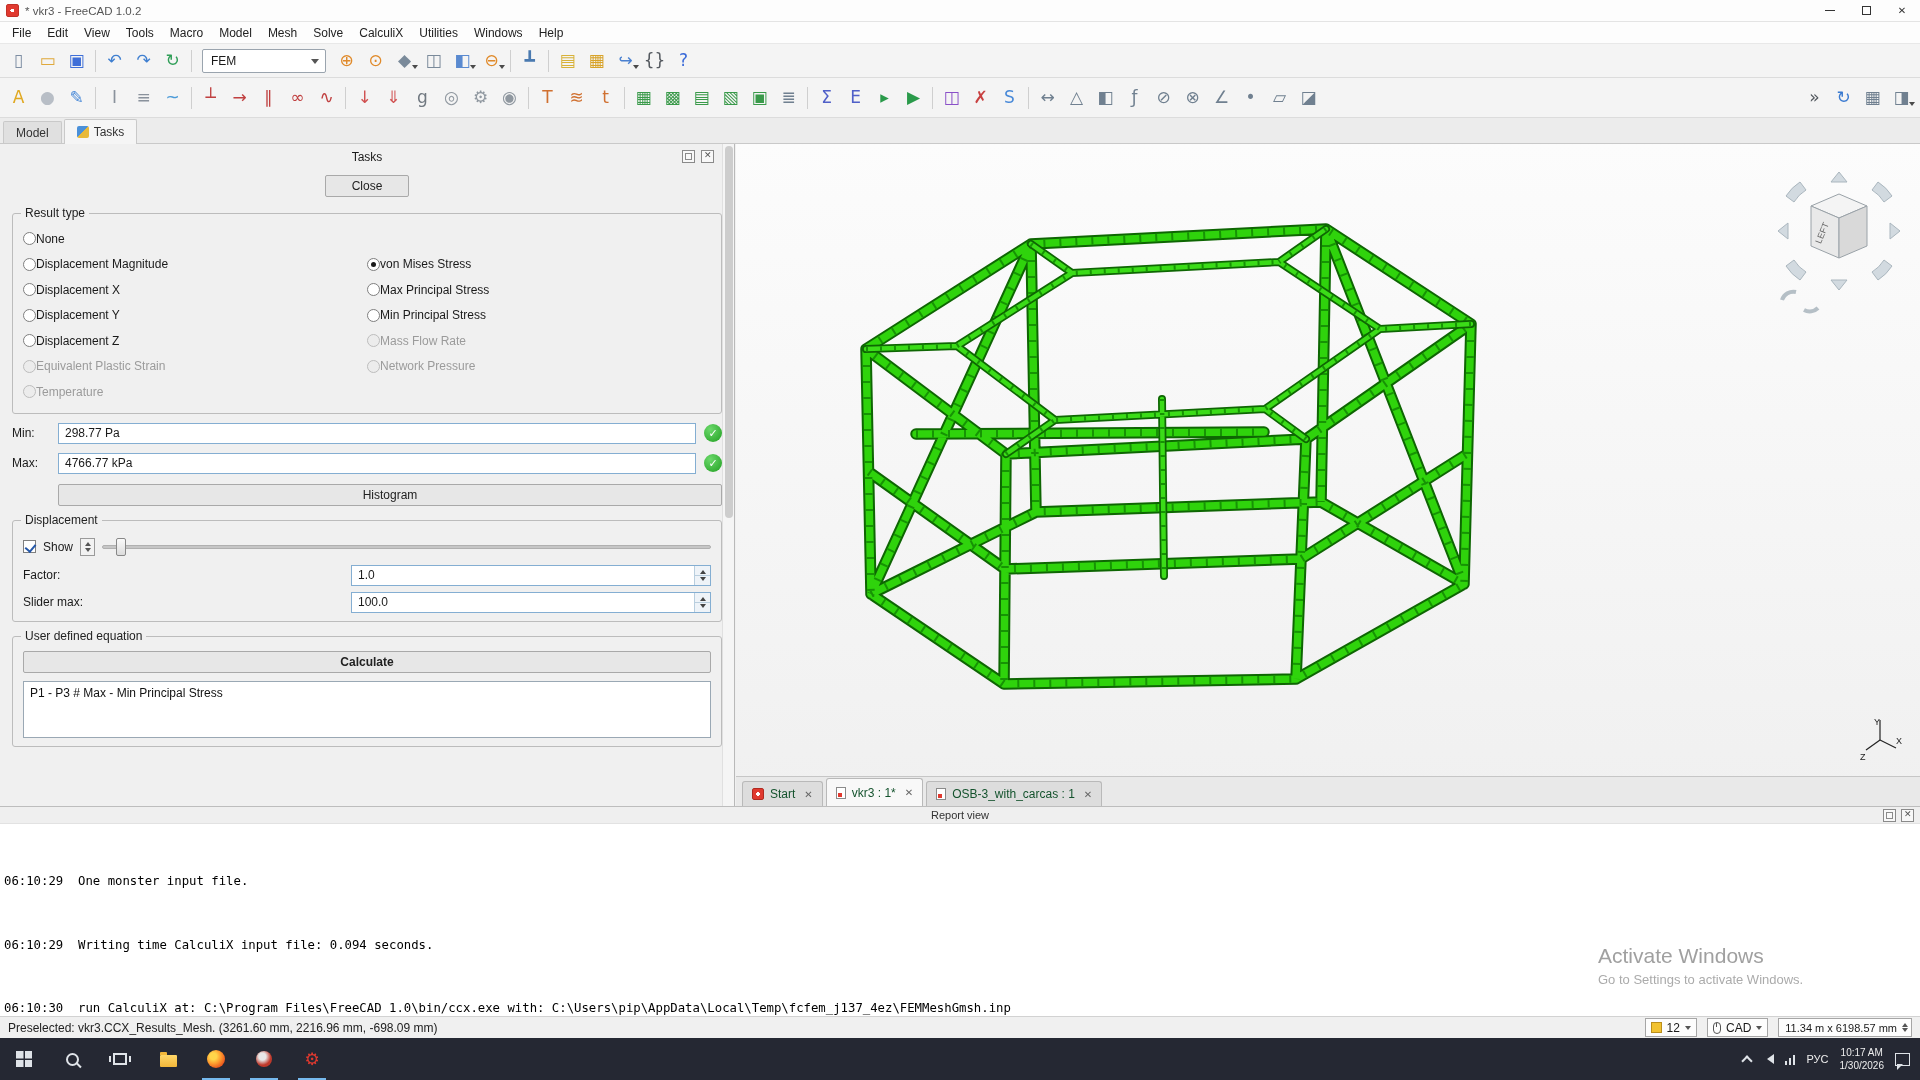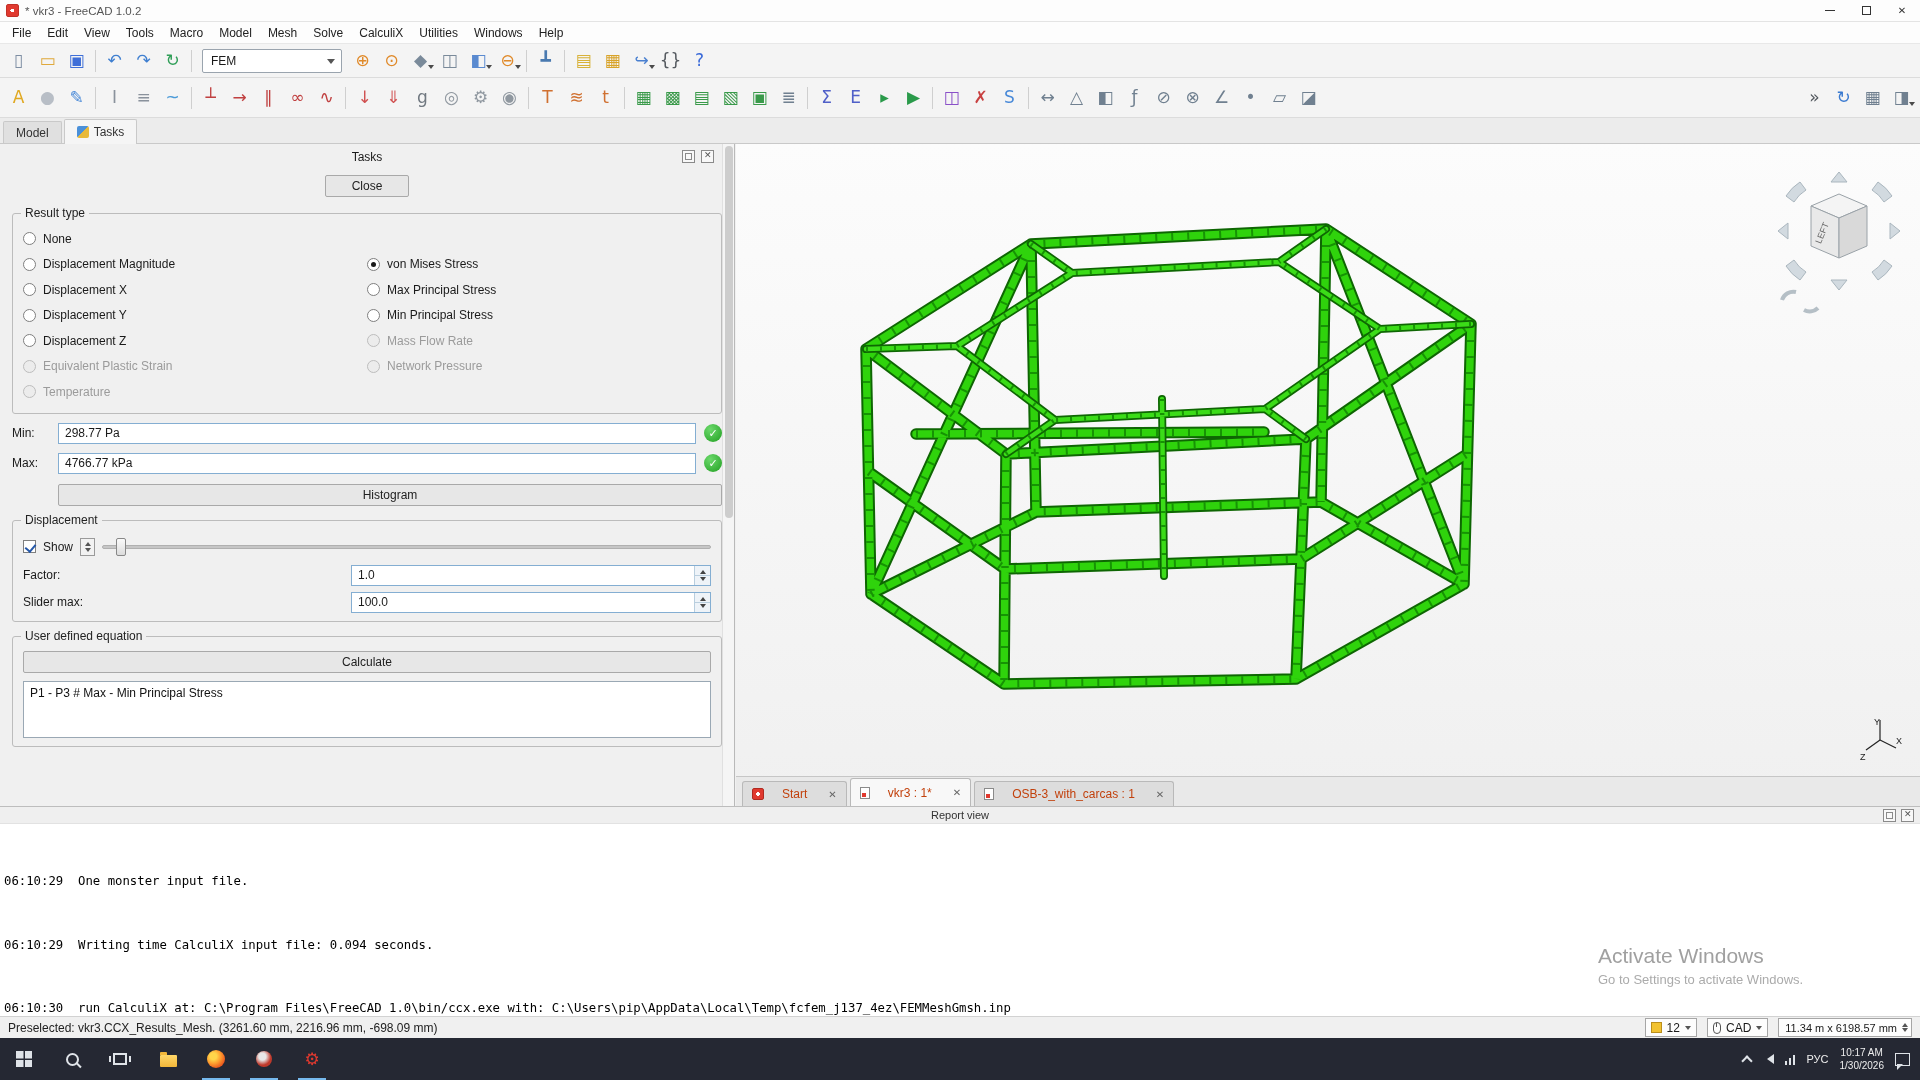--- a/index.html
+++ b/index.html
@@ -23,21 +23,21 @@
   
   .toolbar{position:absolute;left:0;right:0;background:#f4f4f4;display:flex;align-items:center;padding:0 4px;border-bottom:1px solid #dcdcdc;}
   .toolbar.row1{top:44px;height:34px;}
   .toolbar.row2{top:78px;height:40px;}
   .tb-list{display:flex;align-items:center;}
   .tb-btn{position:relative;width:29px;height:29px;display:flex;align-items:center;justify-content:center;border-radius:3px;font-size:17px;line-height:1;font-family:"DejaVu Sans",sans-serif;}
   .tb-btn.sep{width:9px;}
   .tb-btn.sep::before{content:"";width:1px;height:22px;background:#cfcfcf;}
   .tb-btn.dd::after{content:"";position:absolute;right:1px;bottom:3px;border:3px solid transparent;border-top:4px solid #4a4a4a;}
   .tb-tail{margin-left:auto;display:flex;align-items:center;}
-  .wb-combo{width:140px;height:24px;background:#fff;border:1px solid #9aa4ae;border-radius:2px;display:flex;align-items:center;padding:0 8px;margin:13px 6px;position:relative;}
+  .wb-combo{width:124px;height:24px;background:#fff;border:1px solid #9aa4ae;border-radius:2px;display:flex;align-items:center;padding:0 8px;margin:13px 6px;position:relative;}
   .wb-combo::after{content:"";position:absolute;right:6px;top:9px;border:4px solid transparent;border-top:5px solid #555;}
 
   
   .panel-tabs{position:absolute;top:118px;left:0;right:0;height:26px;background:#ececec;border-bottom:1px solid #c9c9c9;display:flex;align-items:flex-end;padding-left:3px;}
   .panel-tab{height:22px;display:flex;align-items:center;gap:5px;padding:0 12px;border:1px solid #c9c9c9;border-bottom:none;background:#e0e0e0;margin-right:2px;border-radius:2px 2px 0 0;color:#333;}
   .panel-tab.active{background:#f5f5f5;height:25px;margin-bottom:-1px;}
   .ptab-ico{display:none;}
   .ptab-ico.tasks{display:block;width:12px;height:12px;background:linear-gradient(135deg,#4a90d9 0 50%,#e8b93a 50% 100%);border-radius:2px;}
 
   
@@ -55,21 +55,21 @@
   .sr-head .fc-logo{margin:0;}
   .sr-title{font-weight:bold;color:#16365c;}
   .sr-collapse{margin-left:auto;width:17px;height:17px;border-radius:50%;border:1px solid #90a8c0;background:#eef4fa;position:relative;}
   .sr-collapse::after{content:"";position:absolute;left:5px;top:6px;width:5px;height:5px;border-left:1.5px solid #5a7a9a;border-top:1.5px solid #5a7a9a;transform:rotate(45deg);}
   .sr-body{margin:0 12px;}
   .groupbox{position:relative;border:1px solid #bcbcbc;border-radius:3px;margin-top:14px;padding:12px 10px 8px;}
   .groupbox>.legend{position:absolute;top:-8px;left:8px;background:#f0f0f0;padding:0 4px;color:#222;}
   .rt-cols{display:flex;}
   .rt-col{flex:1;}
   .rt-col.right{padding-top:25.5px;}
-  .radio-row{display:flex;align-items:center;gap:7px;height:25.5px;}
+  .radio-row{display:flex;align-items:center;height:25.5px;}
   .radio{width:13px;height:13px;min-width:13px;border:1px solid #7f7f7f;border-radius:50%;background:#fff;position:relative;}
   .radio-row.checked .radio::after{content:"";position:absolute;inset:3px;border-radius:50%;background:#1a1a1a;}
   .radio-row.disabled{color:#9b9b9b;}
   .radio-row.disabled .radio{border-color:#bdbdbd;background:#ececec;}
   .mm-row{display:flex;align-items:center;gap:8px;margin-top:9px;}
   .mm-label{width:38px;}
   .field{flex:1;height:21px;background:#fff;border:1px solid #84aed2;padding:0 6px;display:flex;align-items:center;}
   .check-badge{width:18px;height:18px;min-width:18px;border-radius:50%;background:radial-gradient(circle at 35% 30%,#6cd96c,#1f9e1f);display:flex;align-items:center;justify-content:center;}
   .check-badge::after{content:"✓";color:#fff;font-size:11px;font-weight:bold;}
   .hist-row{display:flex;margin-top:10px;}
@@ -85,37 +85,37 @@
   .slider .groove{position:absolute;left:0;right:0;top:7px;height:4px;background:#c6c6c6;border:1px solid #b0b0b0;border-radius:2px;}
   .slider .handle{position:absolute;left:14px;top:0;width:10px;height:18px;background:linear-gradient(#fafafa,#dcdcdc);border:1px solid #888;border-radius:2px;}
   .disp-row{display:flex;align-items:center;margin-top:6px;}
   .disp-label{width:328px;}
   .spinbox{flex:1;height:21px;background:#fff;border:1px solid #84aed2;position:relative;display:flex;align-items:center;padding:0 20px 0 6px;}
   .spin-btns{position:absolute;right:0;top:0;bottom:0;width:16px;border-left:1px solid #b9cede;display:flex;flex-direction:column;}
   .spin-btns span{flex:1;display:flex;align-items:center;justify-content:center;background:#eef3f8;}
   .spin-btns span.up{border-bottom:1px solid #b9cede;}
   .spin-btns span.up::after{content:"";border:3px solid transparent;border-bottom:4px solid #444;}
   .spin-btns span.dn::after{content:"";border:3px solid transparent;border-top:4px solid #444;}
-  .eq-btn-row{display:flex;margin-top:2px;}
+  .eq-btn-row{display:flex;margin-top:2px;font-weight:bold;}
   .calc-btn{flex:1;height:22px;}
   .eq-area{margin-top:8px;height:57px;background:#fff;border:1px solid #9aa8b4;padding:4px 6px;color:#111;}
 
   
   .viewport{position:absolute;top:144px;left:736px;right:0;height:662px;background:linear-gradient(180deg,#fcfcfc,#f0f0f0);}
   .mesh-svg{position:absolute;top:0;left:0;width:1184px;height:632px;}
   .beam-outline{fill:none;stroke:#0e6603;stroke-width:11.5;stroke-linecap:round;stroke-linejoin:round;}
   .beam-fill{fill:none;stroke:#2fd30c;stroke-width:7.5;stroke-linecap:round;stroke-linejoin:round;}
   .beam-ticks{fill:none;stroke:#169304;stroke-width:7.5;stroke-dasharray:2 14;}
   .thin-outline{fill:none;stroke:#0e6603;stroke-width:8;stroke-linecap:round;stroke-linejoin:round;}
   .thin-fill{fill:none;stroke:#3bdc18;stroke-width:4.5;stroke-linecap:round;stroke-linejoin:round;}
   .thin-ticks{fill:none;stroke:#169304;stroke-width:4.5;stroke-dasharray:2 12;}
   .navcube{position:absolute;top:18px;right:6px;width:150px;height:160px;}
   .axis-cross{position:absolute;right:18px;bottom:44px;width:44px;height:48px;}
   .doc-tabs{position:absolute;left:0;right:0;bottom:0;height:30px;background:#e9e9e9;border-top:1px solid #c6c6c6;display:flex;align-items:flex-end;padding-left:6px;gap:3px;}
-  .doc-tab{height:25px;display:flex;align-items:center;gap:18px;padding:12px 9px;background:#ddd;border:1px solid #b9b9b9;border-bottom:none;border-radius:3px 3px 0 0;color:#c2410c;}
+  .doc-tab{height:25px;display:flex;align-items:center;gap:6px;padding:12px 9px;background:#ddd;border:1px solid #b9b9b9;border-bottom:none;border-radius:3px 3px 0 0;color:#14532d;}
   .doc-tab.active{background:#f8f8f8;height:28px;}
   .dt-ico{width:12px;height:12px;}
   .dt-ico.app{background:radial-gradient(circle at 50% 50%,#fff 0 2px,#e0392f 2px);border:1px solid #b02a20;border-radius:2px;}
   .dt-ico.doc{width:10px;height:12px;background:#fff;border:1px solid #8a8a8a;position:relative;}
   .dt-ico.doc::after{content:"";position:absolute;left:1px;bottom:1px;width:4px;height:4px;background:#e0392f;}
   .dt-close{margin-left:3px;color:#666;font-size:10px;}
   .dt-close::after{content:"✕";}
 
   
   .report{position:absolute;top:806px;left:0;right:0;height:210px;background:#fff;border-top:1px solid #bdbdbd;}

